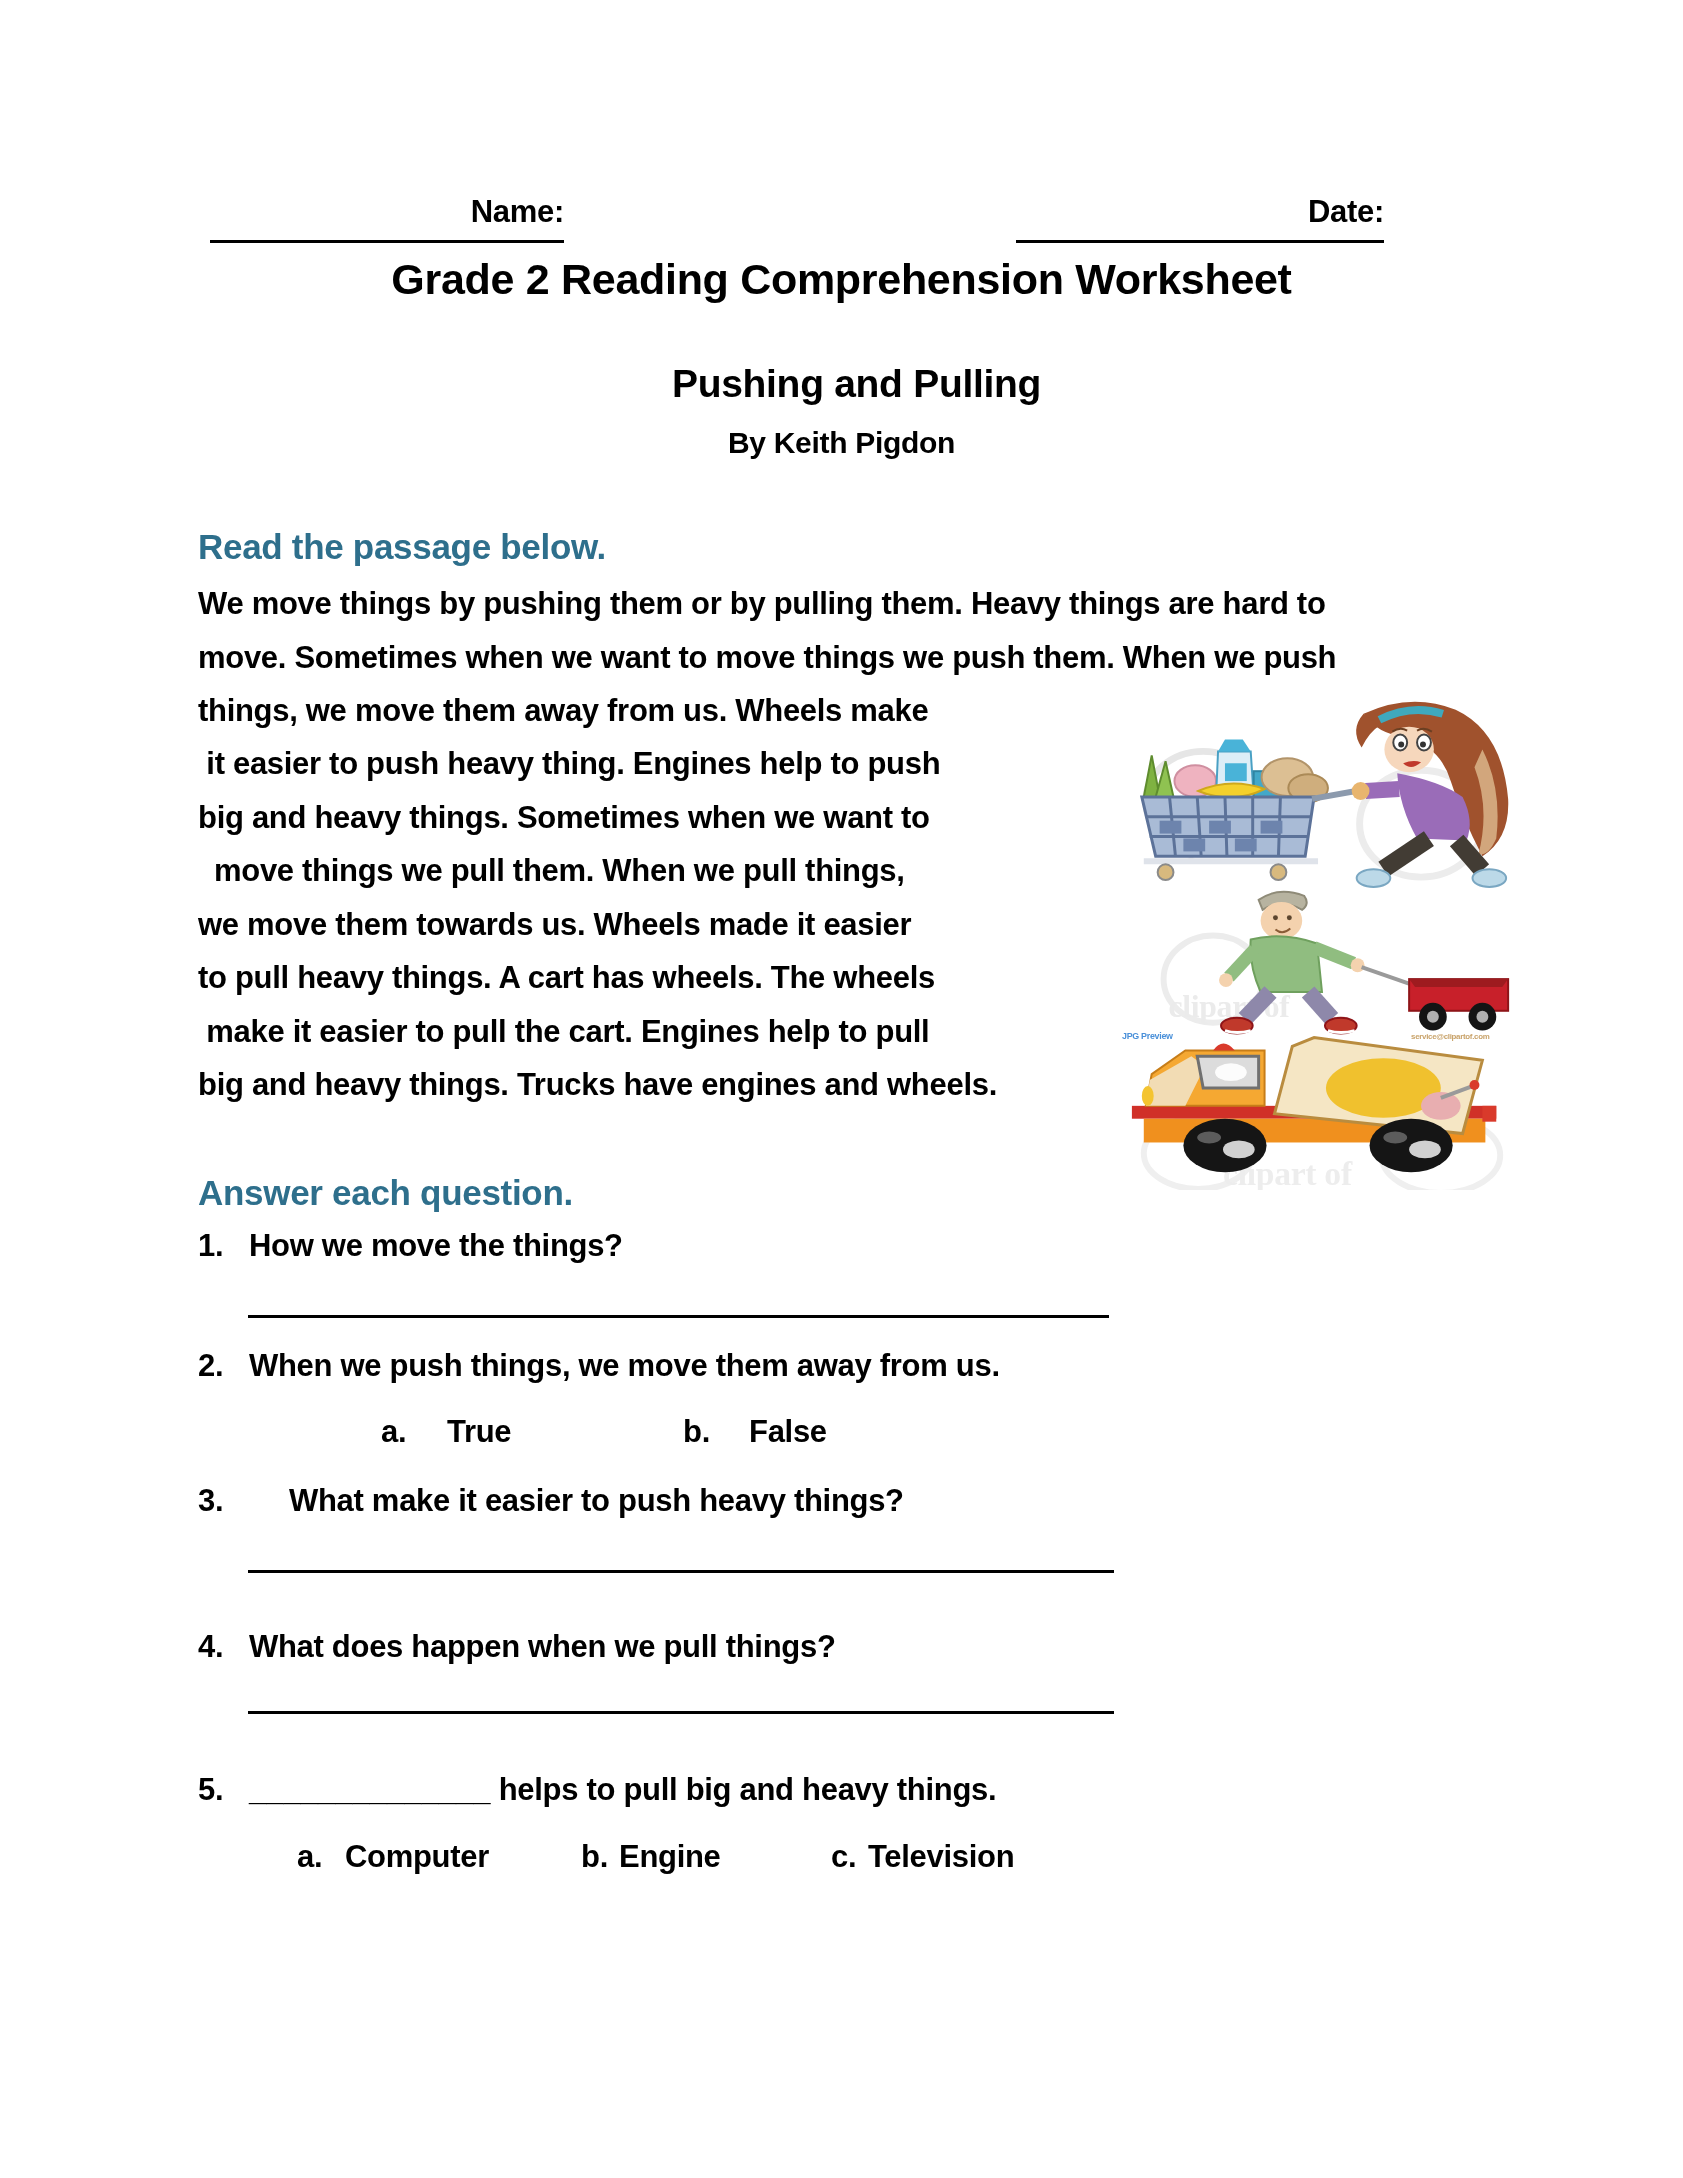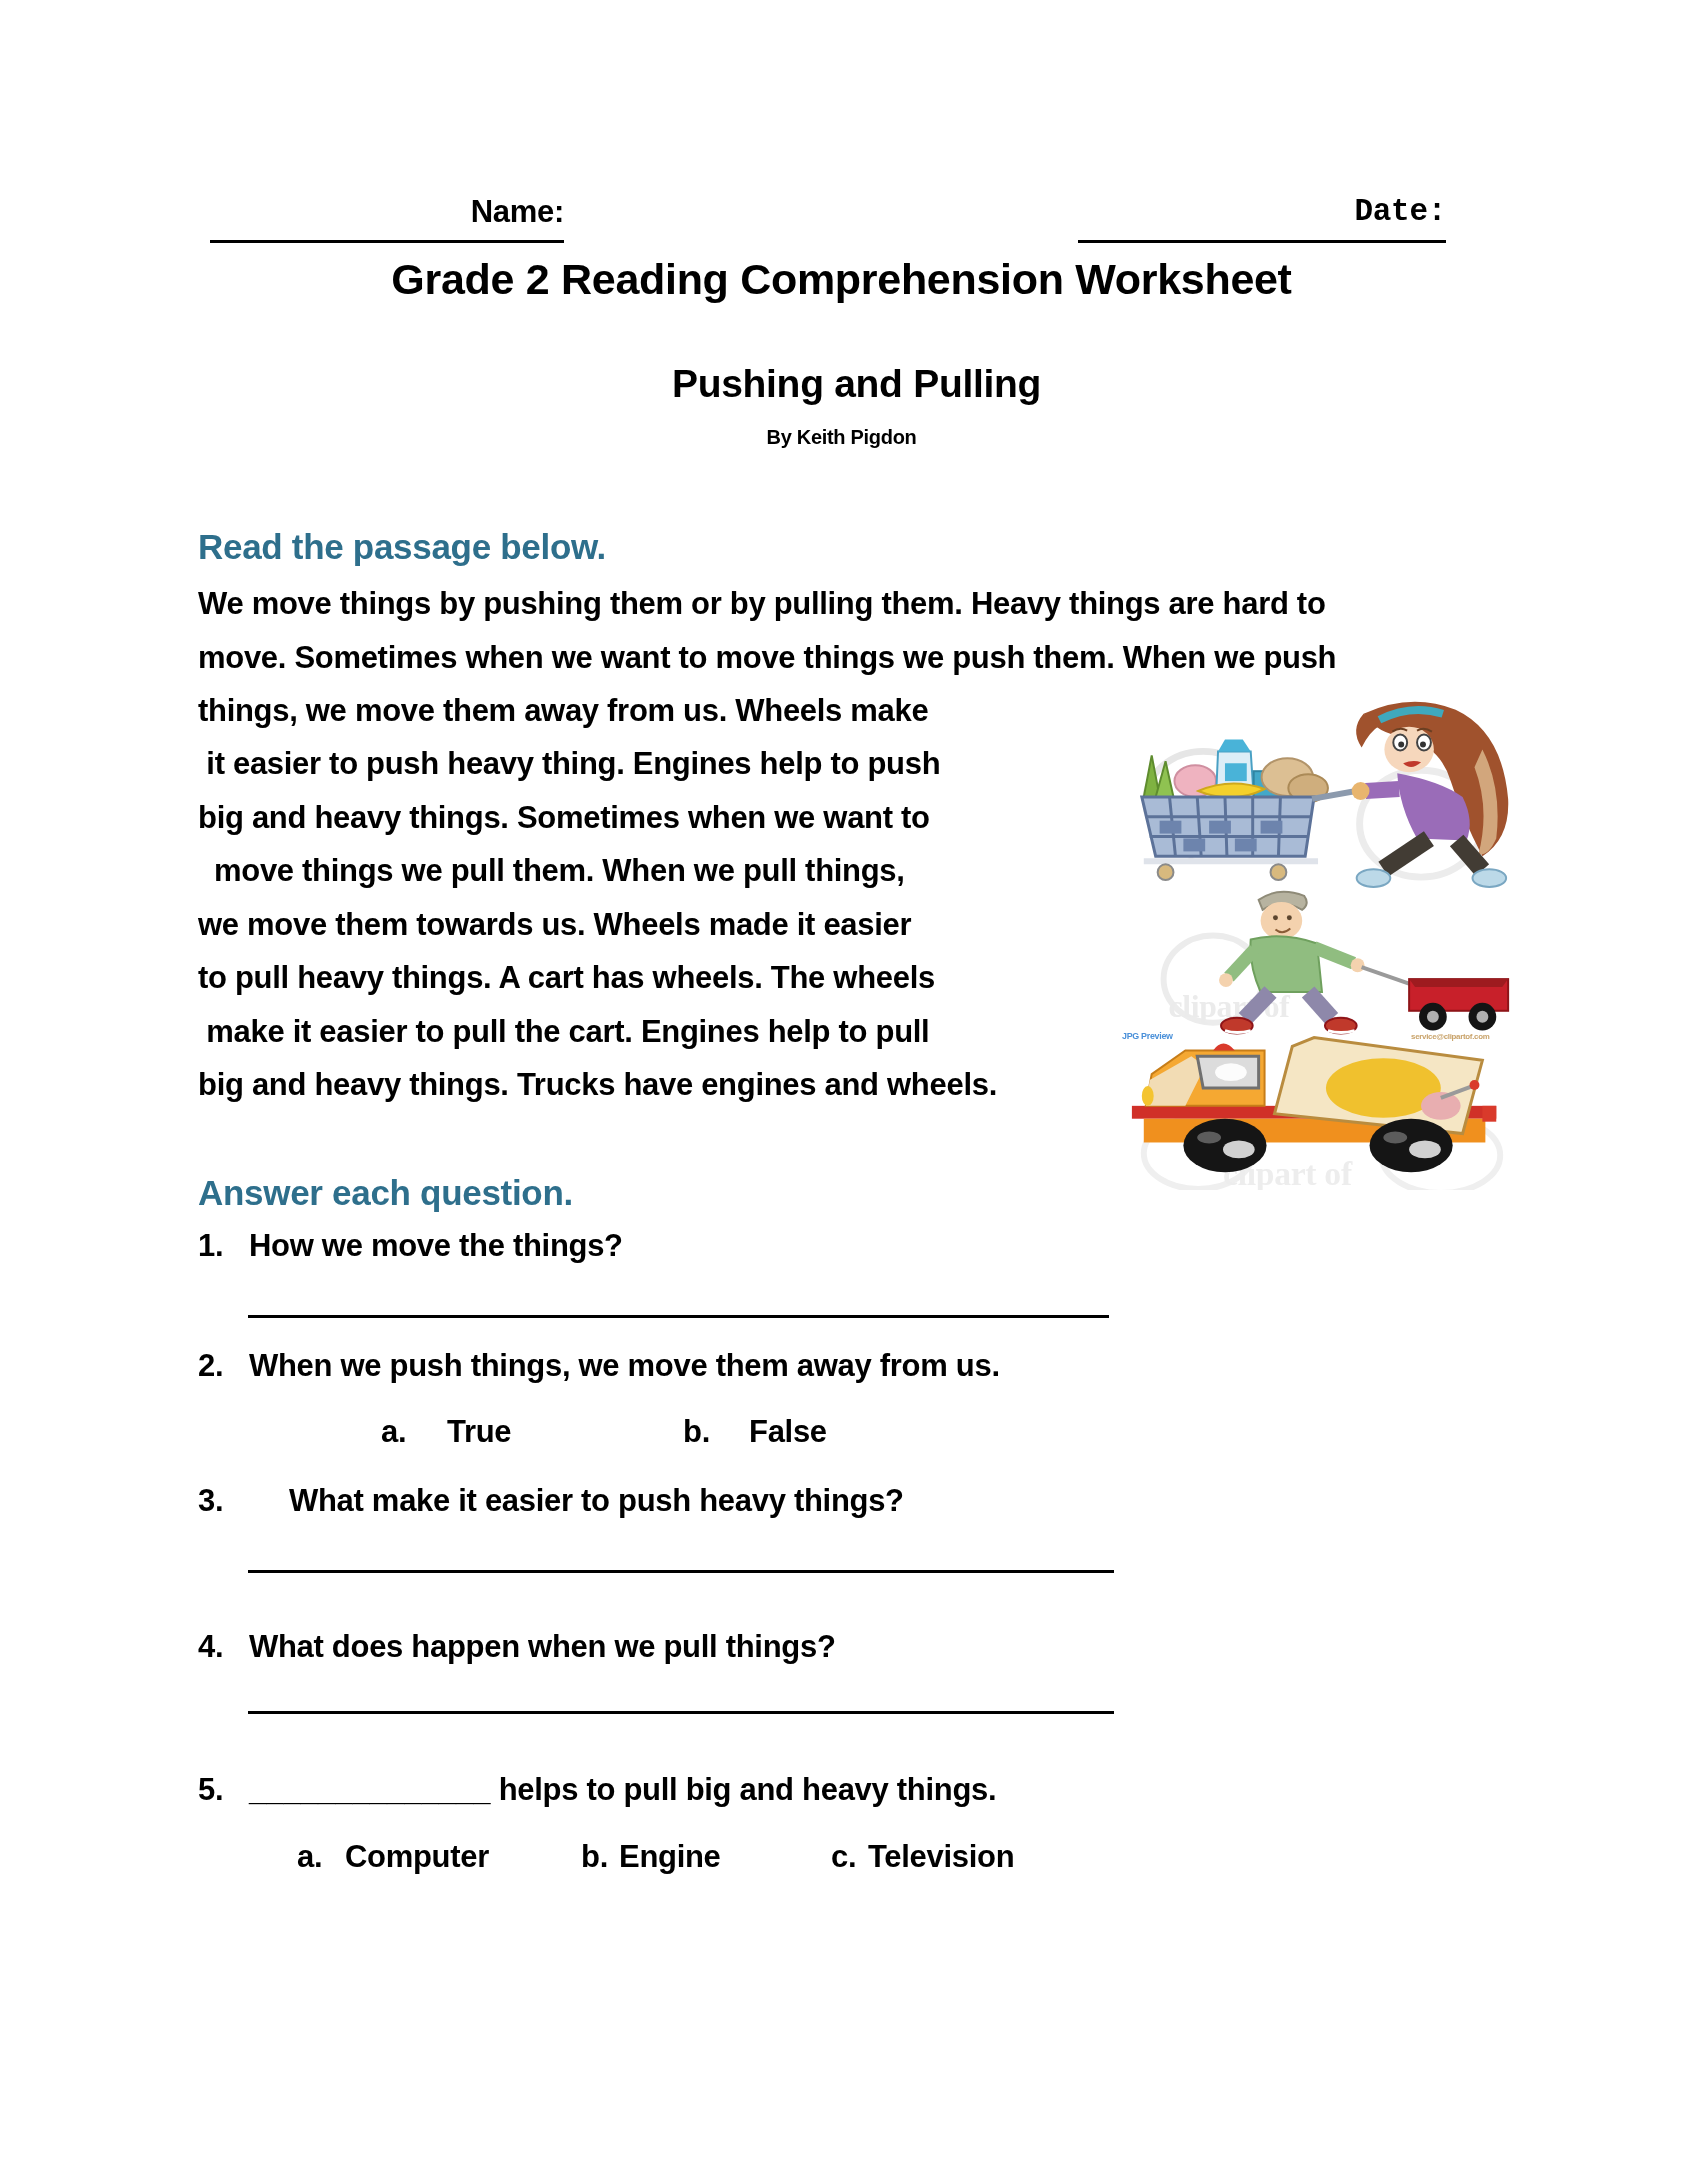--- a/index.html
+++ b/index.html
@@ -9,39 +9,39 @@
     font-family:"Liberation Sans", sans-serif;
     font-weight:bold; color:#000;
     letter-spacing:-0.3px;
   }
   .abs { position:absolute; }
   .fill-row { display:flex; align-items:flex-end;flex-direction:column; }
   .fill-row .lbl { font-size:31px; line-height:36px; }
   .write-line { height:10px; border-bottom:3px solid #000; margin-left:12px; }
   .doc-title { width:100%; text-align:center; font-size:43px; }
   .doc-subtitle { width:100%; text-align:center; font-size:39px;padding-left:15px; }
-  .doc-byline { width:100%; text-align:center; font-size:20px; }
+  .doc-byline { width:100%; text-align:center; font-size:30px; }
   .section-heading { font-size:35px; color:#2e6f8c; }
   .passage-line { font-size:31px; white-space:pre; line-height:36px; }
   .q-number { font-size:31px; }
   .q-text { font-size:31px; white-space:pre; }
   .answer-line { border-bottom:3px solid #000; height:6px; }
   .choice-letter, .choice-label { font-size:31px; }
   .q5-blank { font-size:31px; letter-spacing:0;text-align:center; }
 </style>
 </head>
 <body>
 
 <div class="page">
 
   <div class="abs fill-row" style="left:198px; top:194px;">
     <span class="lbl">Name:</span>
     <span class="write-line" style="width:354px;"></span>
   </div>
-  <div class="abs fill-row" style="left:1066px; top:194px;font-family:Liberation Mono, monospace;">
+  <div class="abs fill-row" style="left:1004px; top:194px;">
     <span class="lbl">Date:</span>
     <span class="write-line" style="width:368px;"></span>
   </div>
 
   <div class="abs doc-title" style="top:255px; left:0;">Grade 2 Reading Comprehension Worksheet</div>
   <div class="abs doc-subtitle" style="top:362px; left:0;">Pushing and Pulling</div>
   <div class="abs doc-byline" style="top:426px; left:0;">By Keith Pigdon</div>
 
   <div class="abs section-heading" style="left:198px; top:527px;">Read the passage below.</div>
   <div class="abs passage-line" style="left:198px; top:586px;">We move things by pushing them or by pulling them. Heavy things are hard to</div>

